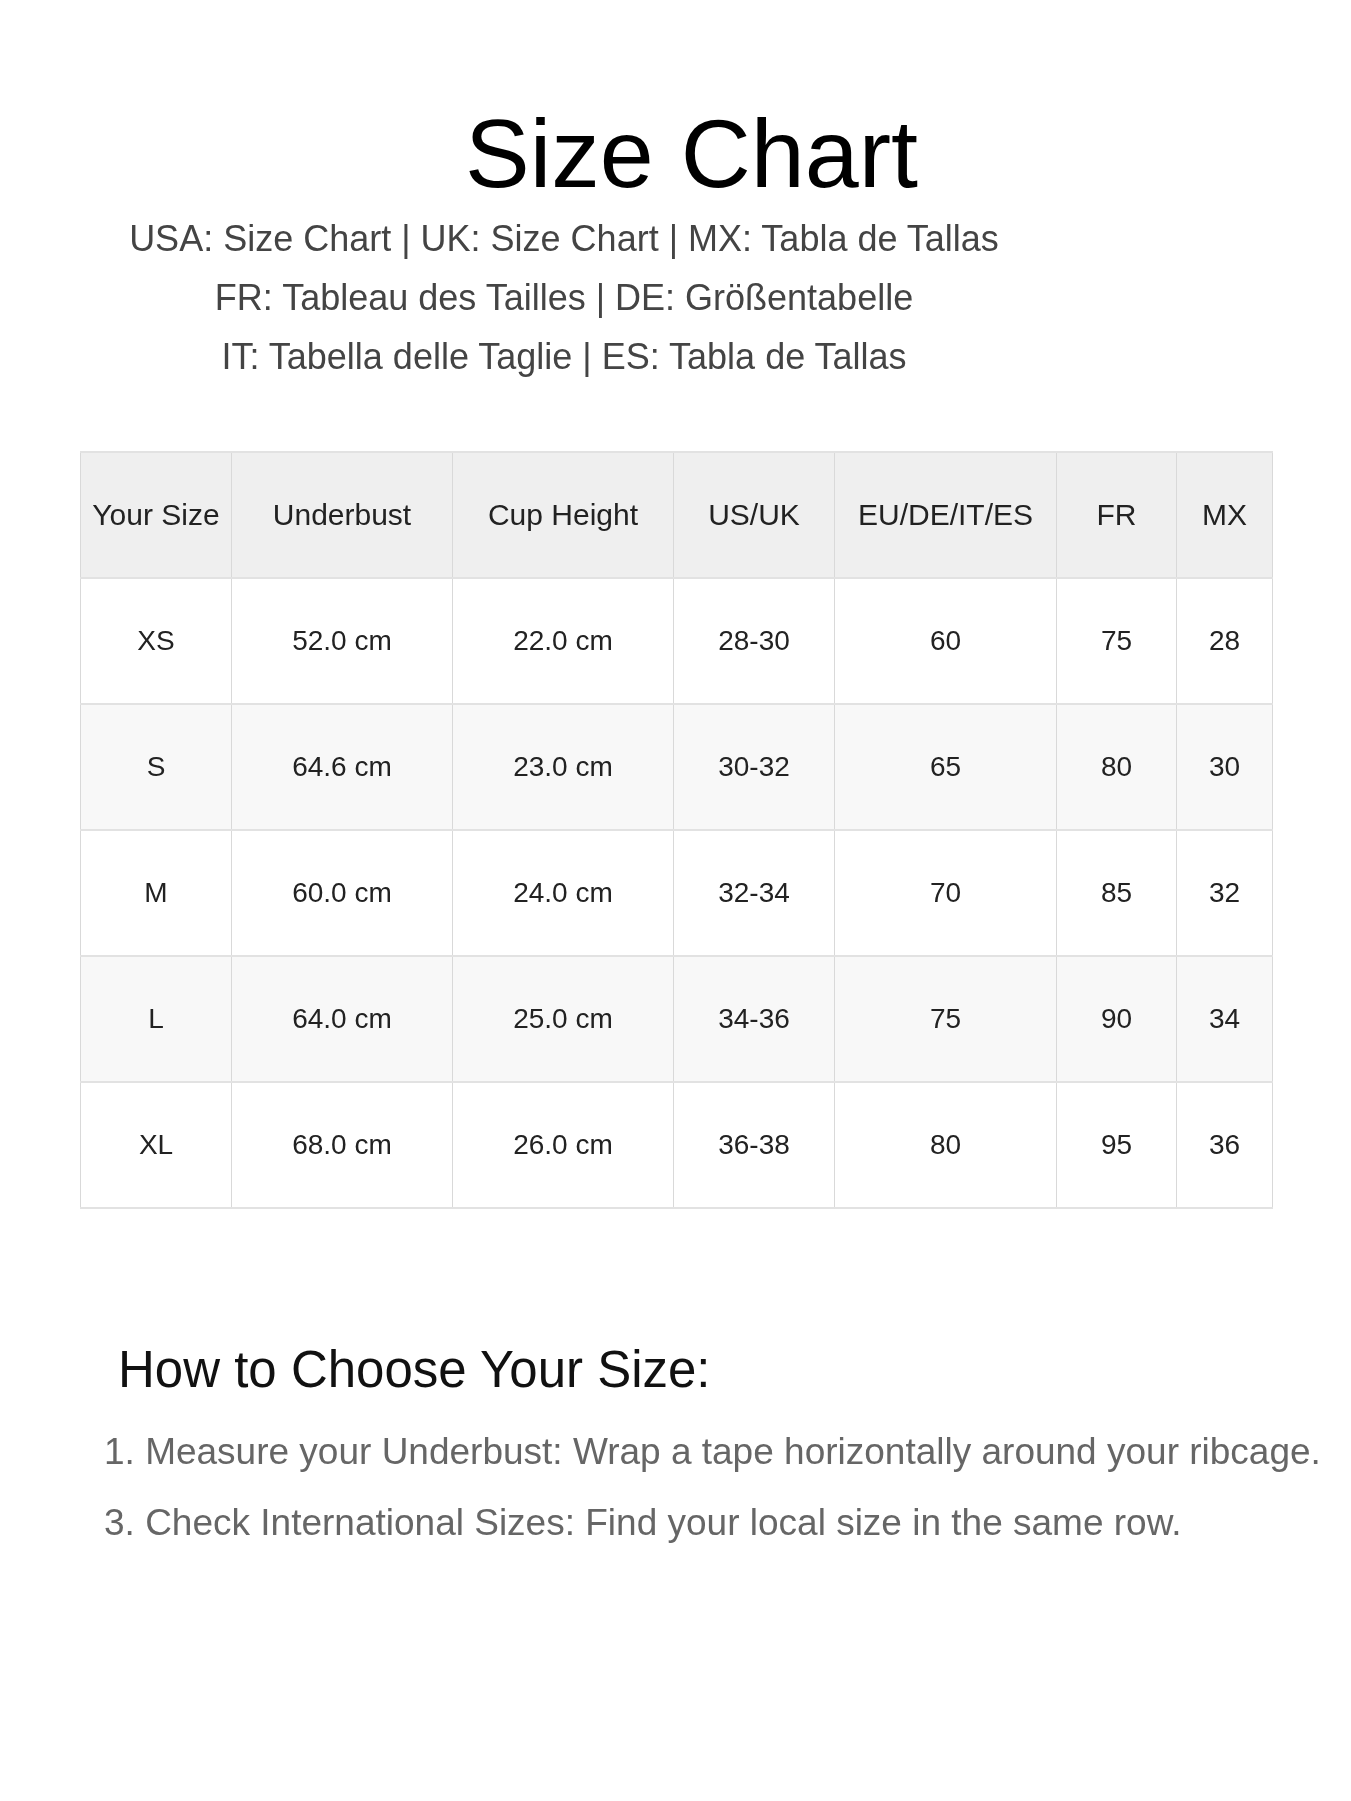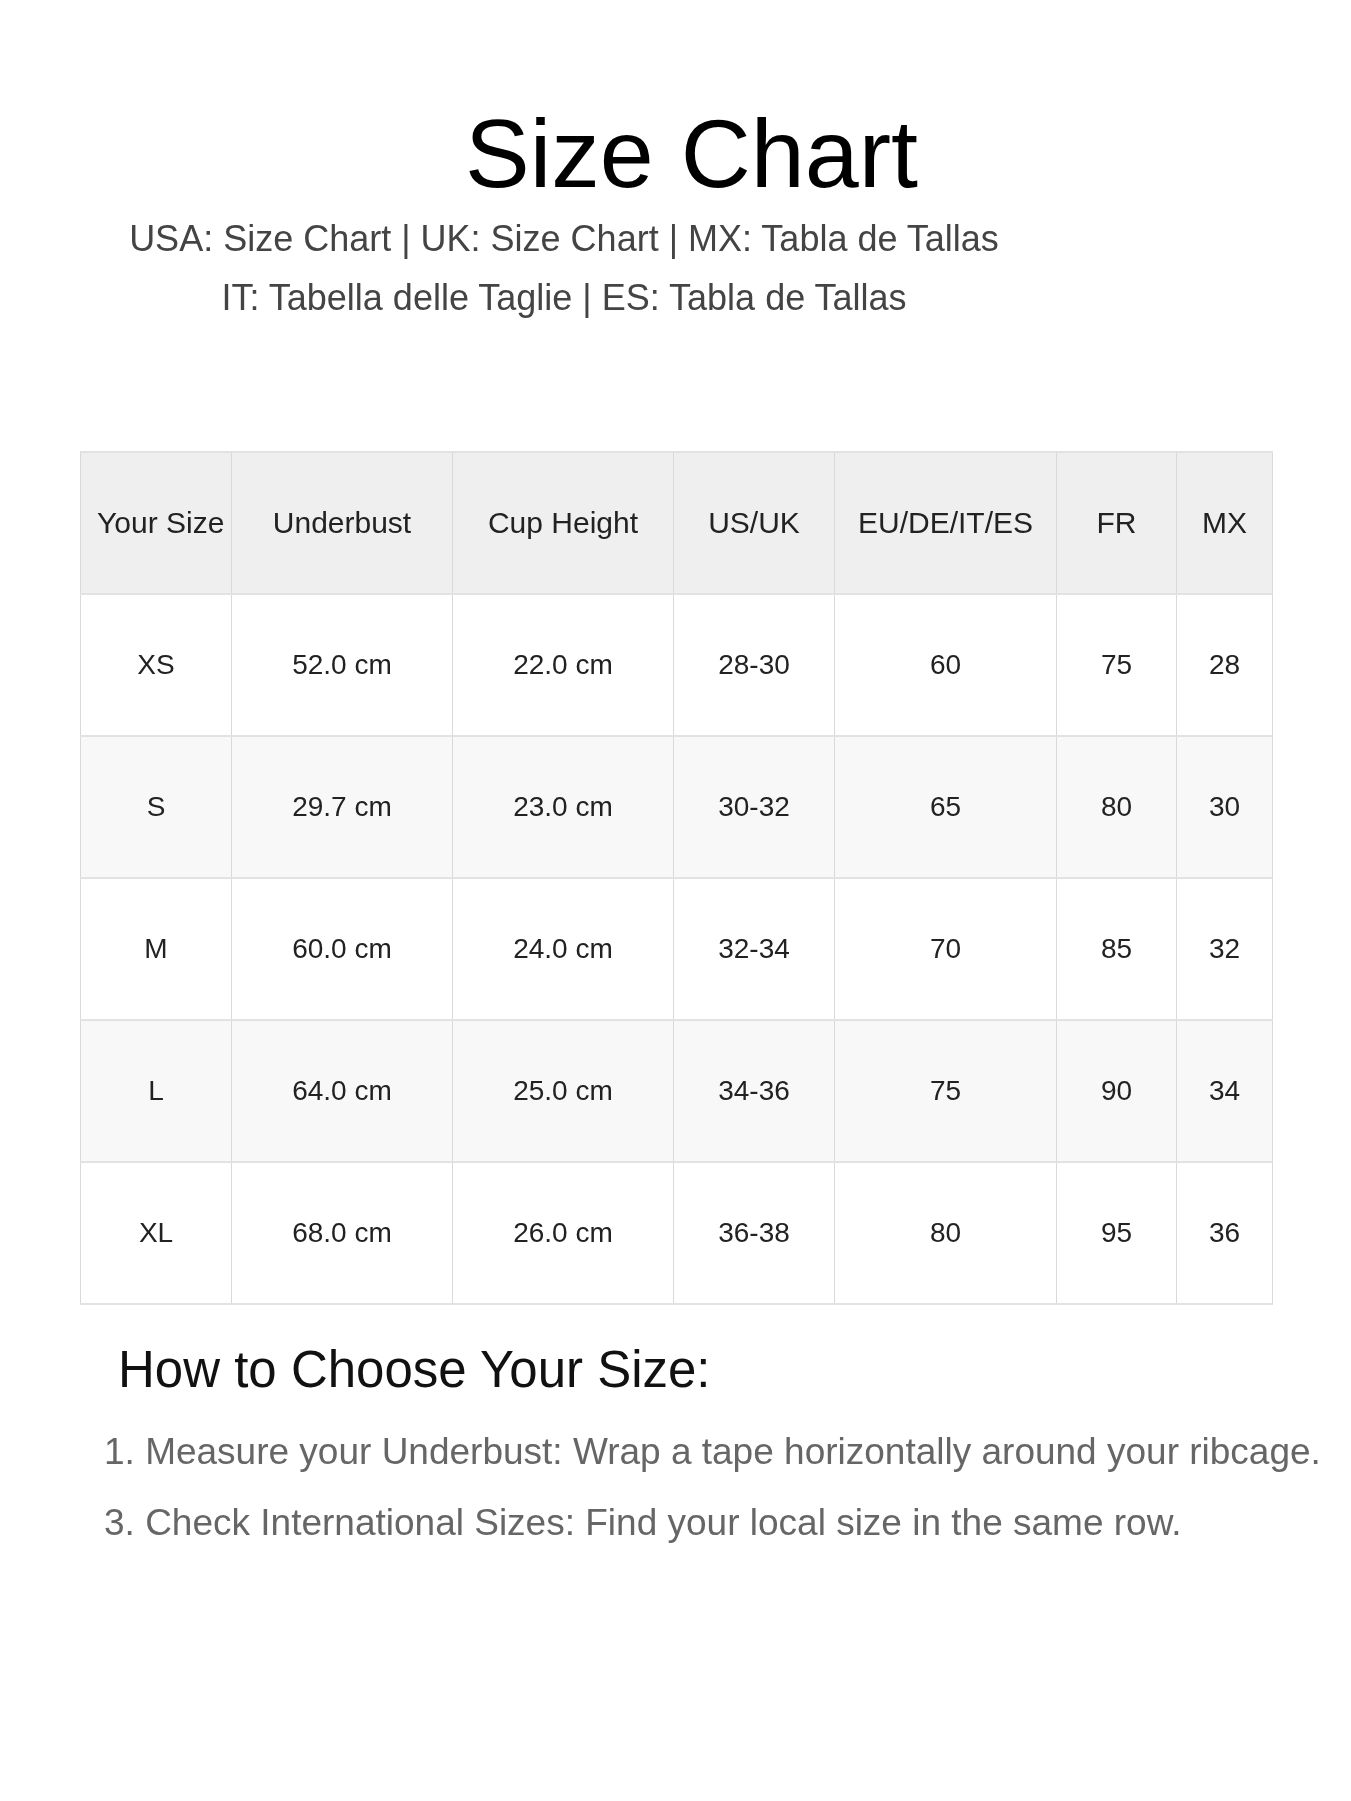--- a/index.html
+++ b/index.html
@@ -17,21 +17,21 @@
     text-align: center; font-size: 36px; line-height: 59px; color: #444444;
   }
   .subtitle-line { display: block; white-space: nowrap; }
 
   table.size-table {
     position: absolute; left: 80px; top: 451px; width: 1192px;
     border-collapse: collapse; table-layout: fixed;
     font-size: 30px; color: #222222;
   }
   table.size-table th, table.size-table td {
-    height: 108px; padding: 16px; text-align: center; vertical-align: middle;
+    height: 108px; padding: 8px; text-align: center; vertical-align: middle;
     border-left: 1px solid #d9d9d9; border-right: 1px solid #d9d9d9;
     border-top: 2px solid #e2e2e2; border-bottom: 2px solid #e2e2e2;
     white-space: nowrap;
   }
   table.size-table th { background: #efefef; font-weight: normal; font-size: 30px; color: #222222; }
   table.size-table td { font-size: 28px; background: #ffffff; }
   table.size-table tr.striped td { background: #f8f8f8; }
 
   .howto-title {
     position: absolute; left: 102px; top: 1326px; margin: 16px;
@@ -44,20 +44,21 @@
   }
   .steps li { white-space: nowrap; }
 </style>
 </head>
 <body>
 
 <h1 class="title">Size Chart</h1>
 
 <div class="subtitles">
   <span class="subtitle-line">USA: Size Chart | UK: Size Chart | MX: Tabla de Tallas</span>
+  <span class="subtitle-line">FR: Tableau des Tailles | DE: Größentabelle</span>
   <span class="subtitle-line">IT: Tabella delle Taglie | ES: Tabla de Tallas</span>
 </div>
 
 <table class="size-table">
   <colgroup>
     <col style="width:151px">
       <col style="width:221px">
       <col style="width:221px">
     <col style="width:161px">
       <col style="width:222px">
@@ -80,21 +81,21 @@
       <td>XS</td>
       <td>52.0 cm</td>
       <td>22.0 cm</td>
       <td>28-30</td>
       <td>60</td>
       <td>75</td>
       <td>28</td>
     </tr>
     <tr class="striped">
       <td>S</td>
-      <td>29.7 cm</td>
+      <td>64.6 cm</td>
       <td>23.0 cm</td>
       <td>30-32</td>
       <td>65</td>
       <td>80</td>
       <td>30</td>
     </tr>
     <tr>
       <td>M</td>
       <td>60.0 cm</td>
       <td>24.0 cm</td>

